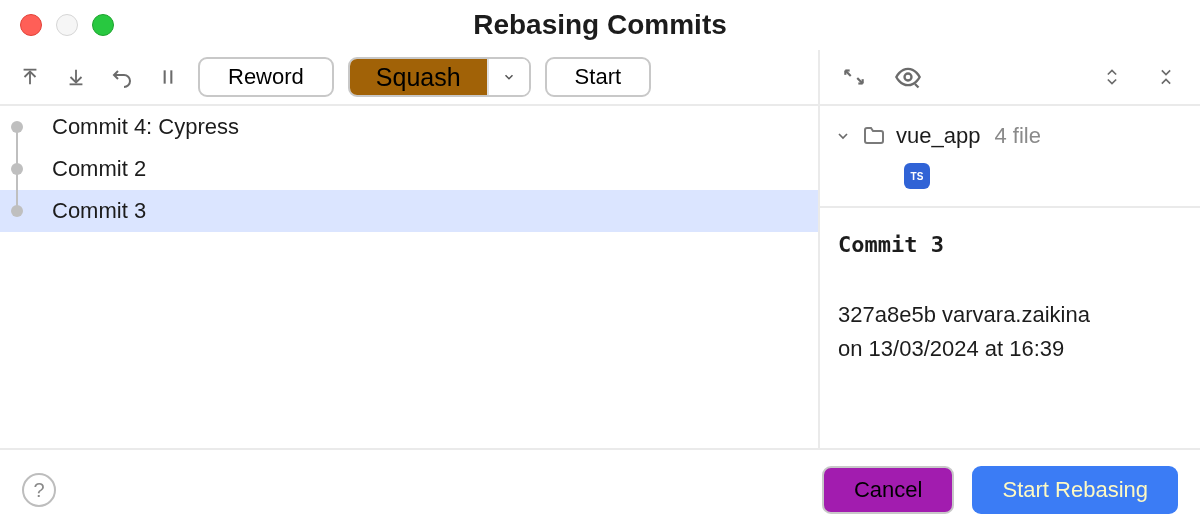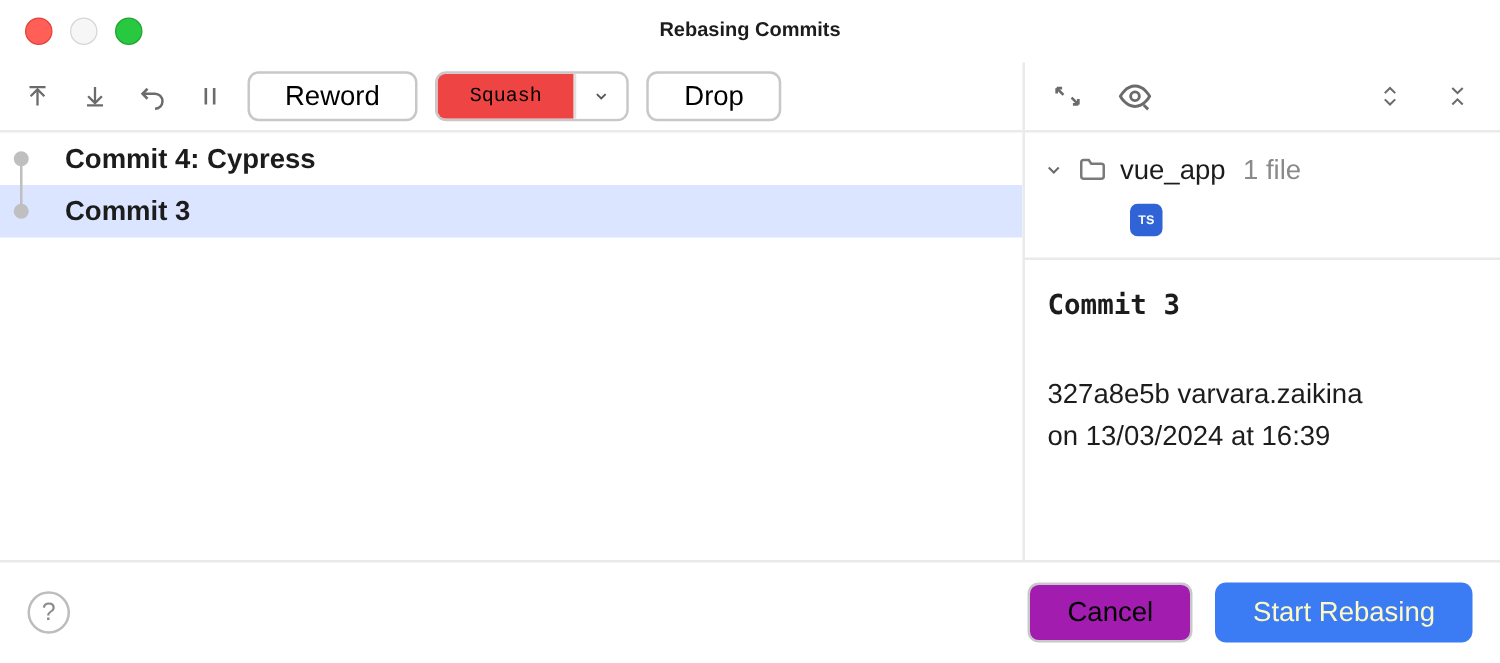--- a/index.html
+++ b/index.html
@@ -30,21 +30,21 @@
     width: 22px; height: 22px; border-radius: 50%;
   }
   .tl-close { background: #ff5f57; border: 1px solid #e24238; }
   .tl-min   { background: #f6f6f6; border: 1px solid #d6d6d6; }
   .tl-max   { background: #28c840; border: 1px solid #1fa32f; }
   .title {
     position: absolute;
     left: 0; right: 0;
     text-align: center;
     font-weight: 600;
-    font-size: 16px;
+    font-size: 28px;
     pointer-events: none;
   }
   .main {
     flex: 1;
     display: flex;
     min-height: 0;
   }
   .left-pane {
     flex: 1;
     display: flex;
@@ -77,40 +77,38 @@
   .tb-split {
     display: flex;
     height: 40px;
     border: 2px solid #c8c8c8;
     border-radius: 9px;
     overflow: hidden;
     background: #fff;
   }
   .tb-split .main-btn {
     padding: 0 26px;
-    background: #ef4444;
+    background: #a16207;
     border: none;
-    font-size: 16px;
+    font-size: 25px;
     cursor: pointer;
-    font-family: Liberation Mono, monospace;
   }
   .tb-split .arrow-btn {
     width: 42px;
     background: #fff;
     border: none;
     border-left: 2px solid #e0e0e0;
     cursor: pointer;
     display: flex; align-items: center; justify-content: center;
     color: #555;
   }
   .commit-list {
     flex: 1;
     overflow: auto;
     position: relative;
-    font-weight: bold;
   }
   .commit-row {
     display: flex;
     align-items: center;
     height: 42px;
     position: relative;
     padding-left: 52px;
     font-size: 22px;
   }
   .commit-row.selected { background: #dbe5ff; }
@@ -252,28 +250,33 @@
       </span>
       <button class="tb-btn">Reword</button>
       <div class="tb-split">
         <button class="main-btn">Squash</button>
         <button class="arrow-btn">
           <svg width="14" height="14" viewBox="0 0 24 24" fill="none" stroke="currentColor" stroke-width="2.5">
               <path d="M6 9l6 6 6-6"></path>
             </svg>
         </button>
       </div>
-      <button class="tb-btn">Drop</button>
+      <button class="tb-btn">Start</button>
     </div>
 
     <div class="commit-list">
       <div class="commit-row">
         <div class="graph-line first"></div>
         <div class="graph-dot"></div>
         <span>Commit 4: Cypress</span>
+      </div>
+      <div class="commit-row">
+        <div class="graph-line"></div>
+        <div class="graph-dot"></div>
+        <span>Commit 2</span>
       </div>
       <div class="commit-row selected">
         <div class="graph-line last"></div>
         <div class="graph-dot"></div>
         <span>Commit 3</span>
       </div>
     </div>
   </div>
 
   <div class="right-pane">
@@ -319,21 +322,21 @@
           <svg width="16" height="16" viewBox="0 0 24 24" fill="none" stroke="currentColor" stroke-width="2.5">
               <path d="M6 9l6 6 6-6"></path>
             </svg>
         </span>
         <span class="folder-icon">
           <svg width="24" height="24" viewBox="0 0 24 24" fill="none" stroke="currentColor" stroke-width="2">
               <path d="M3 6a2 2 0 0 1 2-2h4l2 3h8a2 2 0 0 1 2 2v8a2 2 0 0 1-2 2H5a2 2 0 0 1-2-2V6z"></path>
             </svg>
         </span>
         <span>vue_app</span>
-        <span class="count">1 file</span>
+        <span class="count">4 file</span>
       </div>
       <div class="tree-row file-row">
         <span class="ts-badge">TS</span>
       </div>
     </div>
 
     <div class="commit-details">
       <div class="cm-title">Commit 3</div>
       <div class="meta">
         <span>327a8e5b</span>

